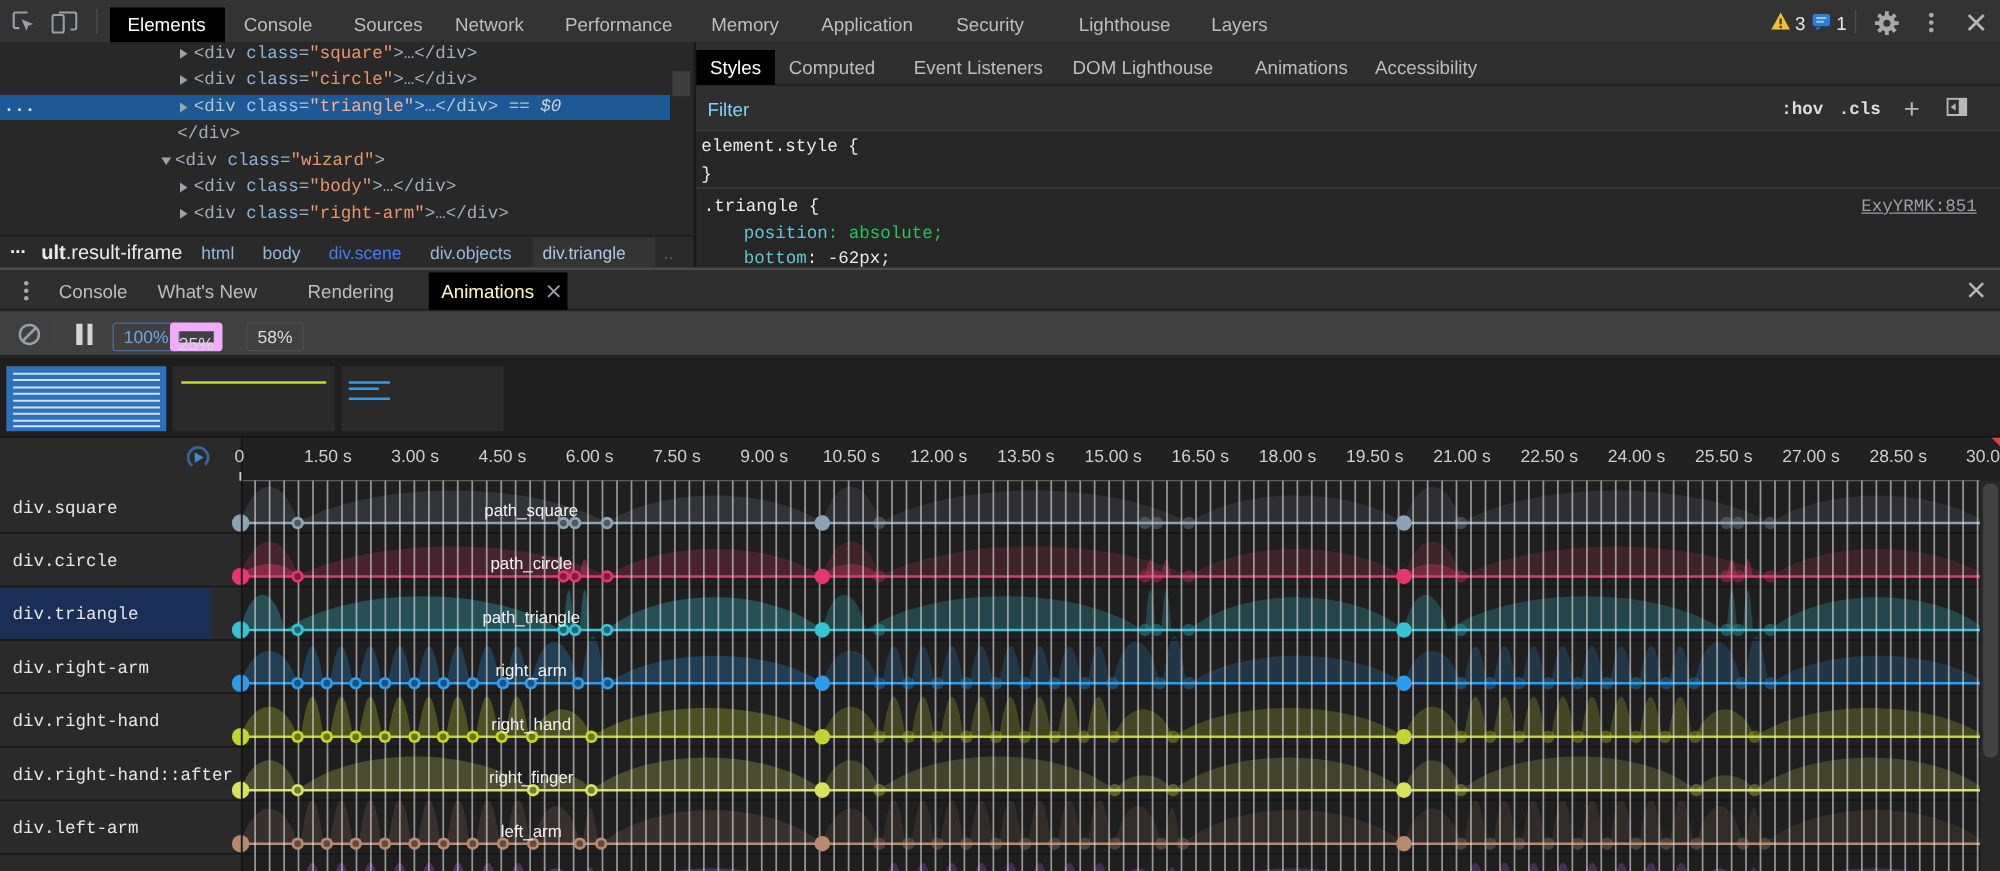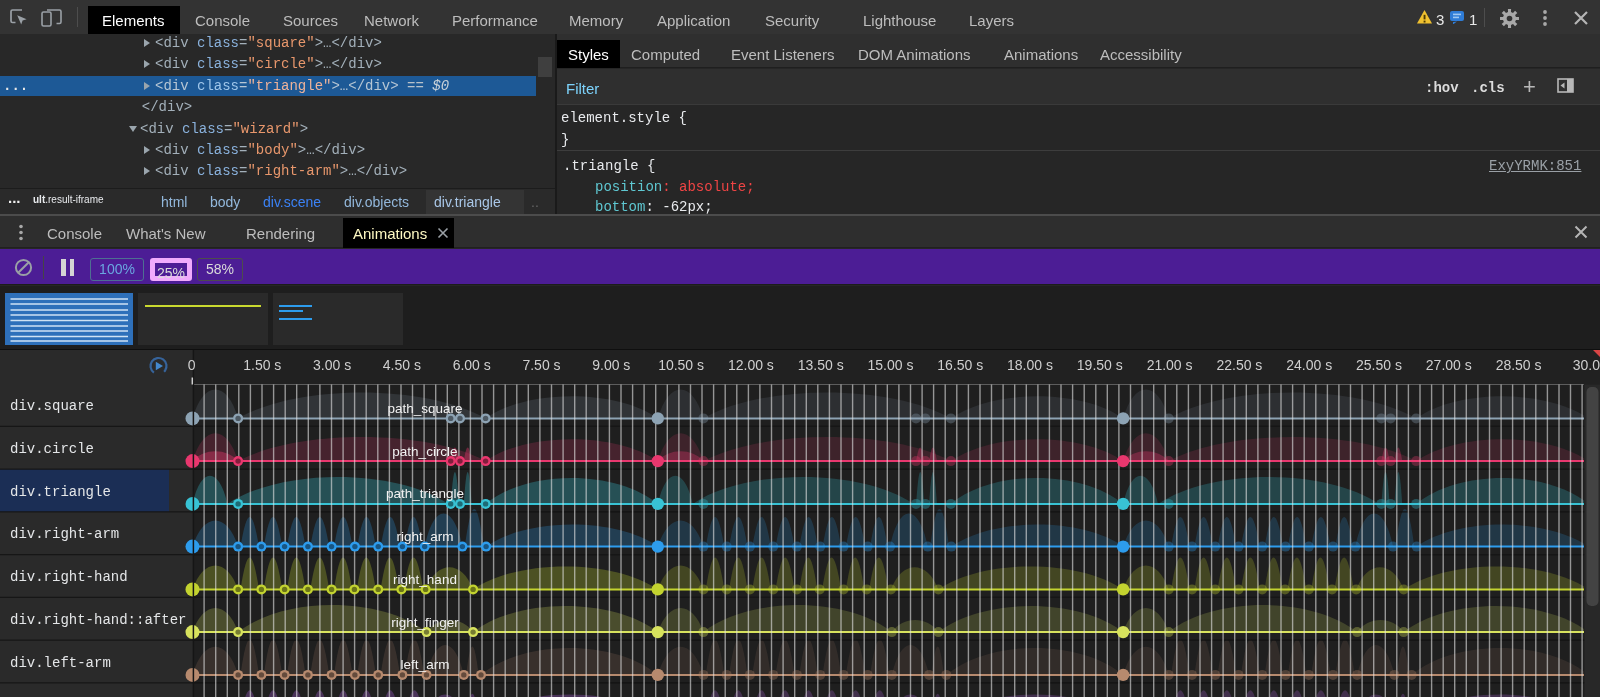--- a/index.html
+++ b/index.html
@@ -73,57 +73,57 @@
 <div style="position:absolute;left:144px;top:111.5px;width:0;height:0;border-left:6px solid #9aa5ad;border-top:4.5px solid transparent;border-bottom:4.5px solid transparent"></div>
     <div style="position:absolute;left:155px;top:107px;height:18px;line-height:18px;font-family:'Liberation Mono',monospace;font-size:14px;white-space:pre"><span style="color:#a3b0ba">&lt;div </span><span style="color:#8ab2dd">class</span><span style="color:#a3b0ba">=</span><span style="color:#e8976c">"body"</span><span style="color:#a3b0ba">&gt;…&lt;/div&gt;</span></div>
 <div style="position:absolute;left:144px;top:132.8px;width:0;height:0;border-left:6px solid #9aa5ad;border-top:4.5px solid transparent;border-bottom:4.5px solid transparent"></div>
     <div style="position:absolute;left:155px;top:128.3px;height:18px;line-height:18px;font-family:'Liberation Mono',monospace;font-size:14px;white-space:pre"><span style="color:#a3b0ba">&lt;div </span><span style="color:#8ab2dd">class</span><span style="color:#a3b0ba">=</span><span style="color:#e8976c">"right-arm"</span><span style="color:#a3b0ba">&gt;…&lt;/div&gt;</span></div>
   <div class="abs" style="left:538px;top:23px;width:14px;height:20px;background:#3f3f3f"></div>
 </div>
 
 <div class="abs" style="left:0;top:188px;width:555px;height:26px;background:#2a2a2a;border-top:1px solid #1c1c1c">
   <div class="abs" style="left:426px;top:1px;width:98px;height:25px;background:#343434"></div>
   <div class="abs" style="left:8px;top:0px;font-size:15px;color:#f0f0f0;font-weight:bold;font-family:'Liberation Sans',sans-serif">...</div>
-  <div class="abs" style="left:33px;top:5px;font-size:10px;color:#e8eaed"><b>ult</b>.result-iframe</div>
+  <div class="abs" style="left:33px;top:5px;font-size:16px;color:#e8eaed"><b>ult</b>.result-iframe</div>
   <div class="abs" style="left:161px;top:5px;font-size:14px;color:#93b8dc">html</div>
   <div class="abs" style="left:210px;top:5px;font-size:14px;color:#93b8dc">body</div>
   <div class="abs" style="left:263px;top:5px;font-size:14px;color:#3b82f6">div.scene</div>
   <div class="abs" style="left:344px;top:5px;font-size:14px;color:#93b8dc">div.objects</div>
   <div class="abs" style="left:434px;top:5px;font-size:14px;color:#a9c7e8">div.triangle</div>
   <div class="abs" style="left:531px;top:5px;font-size:14px;color:#666">..</div>
 </div>
 
 <div class="abs" style="left:555px;top:34px;width:2px;height:181px;background:#1a1a1a"></div>
 
 <div class="abs" style="left:557px;top:34px;width:1043px;height:181px;background:#262626">
   <div class="abs" style="left:0;top:0;width:1043px;height:34px;background:#2f2f2f;border-bottom:1px solid #1f1f1f"></div>
   <div class="abs" style="left:0;top:6px;width:63px;height:28px;background:#000"></div>
   <div class="tab" style="left:11px;top:12px;color:#fff">Styles</div>
   <div class="tab" style="left:74px;top:12px">Computed</div>
   <div class="tab" style="left:174px;top:12px">Event Listeners</div>
-  <div class="tab" style="left:301px;top:12px">DOM Animations</div>
+  <div class="tab" style="left:301px;top:12px">DOM Lighthouse</div>
   <div class="tab" style="left:447px;top:12px">Animations</div>
   <div class="tab" style="left:543px;top:12px">Accessibility</div>
 
   <div class="abs" style="left:0;top:35px;width:1043px;height:36px;background:#2f2f2f;border-bottom:1px solid #3a3a3a"></div>
   <div class="abs" style="left:9px;top:46px;font-size:15px;color:#7dd3fc">Filter</div>
   <div class="abs mono" style="left:868px;top:46px;font-size:14px;color:#dcdcdc;font-weight:bold">:hov</div>
   <div class="abs mono" style="left:914px;top:46px;font-size:14px;color:#dcdcdc;font-weight:bold">.cls</div>
   <div class="abs" style="left:966px;top:40px;font-size:22px;color:#b8b8b8;font-weight:300">+</div>
   <svg class="abs" style="left:1000px;top:44px" width="17" height="15" viewBox="0 0 17 15">
     <rect x="1" y="1" width="15" height="13" fill="none" stroke="#b8b8b8" stroke-width="1.6"></rect>
     <rect x="10" y="1" width="6" height="13" fill="#b8b8b8"></rect>
     <path d="M3.5 7.5 L7.5 4.5 V10.5 Z" fill="#b8b8b8"></path>
   </svg>
 
   <div class="abs mono" style="left:4px;top:76px;font-size:14px;color:#e8eaed">element.style {</div>
   <div class="abs mono" style="left:4px;top:98px;font-size:14px;color:#e8eaed">}</div>
   <div class="abs" style="left:0;top:116px;width:1043px;height:1px;background:#3d3d3d"></div>
   <div class="abs mono" style="left:6px;top:124px;font-size:14px;color:#e8eaed">.triangle {</div>
-  <div class="abs mono" style="left:38px;top:145px;font-size:14px"><span style="color:#5fc8d2">position</span><span style="color:#ef4444">: absolute;</span></div>
+  <div class="abs mono" style="left:38px;top:145px;font-size:14px"><span style="color:#5fc8d2">position</span><span style="color:#22c55e">: absolute;</span></div>
   <div class="abs mono" style="left:38px;top:165px;font-size:14px"><span style="color:#5fc8d2">bottom</span><span style="color:#e8eaed">: -62px;</span></div>
   <div class="abs mono" style="left:932px;top:124px;font-size:14px;color:#9aa0a6;text-decoration:underline">ExyYRMK:851</div>
 </div>
 
 <div class="abs" style="left:0;top:214px;width:1600px;height:2px;background:#4c4c4c"></div>
 
 <div class="abs" style="left:0;top:216px;width:1600px;height:32px;background:#2e2e2e;border-bottom:1px solid #202020">
   <svg class="abs" style="left:17px;top:8px" width="8" height="17" viewBox="0 0 8 17">
     <circle cx="4" cy="2.5" r="1.8" fill="#a8a8a8"></circle>
       <circle cx="4" cy="8.5" r="1.8" fill="#a8a8a8"></circle>
@@ -135,31 +135,31 @@
   <div class="abs" style="left:343px;top:2px;width:111px;height:30px;background:#000"></div>
   <div class="tab" style="left:353px;top:9px;color:#fef9c3">Animations</div>
   <svg class="abs" style="left:437px;top:11px" width="12" height="12" viewBox="0 0 12 12">
     <path d="M1.5 1.5 L10.5 10.5 M10.5 1.5 L1.5 10.5" stroke="#9aa0a6" stroke-width="1.6"></path>
   </svg>
   <svg class="abs" style="left:1574px;top:9px" width="14" height="14" viewBox="0 0 14 14">
     <path d="M1.5 1.5 L12.5 12.5 M12.5 1.5 L1.5 12.5" stroke="#b5b5b5" stroke-width="2"></path>
   </svg>
 </div>
 
-<div class="abs" style="left:0;top:249px;width:1600px;height:36px;background:#4c1d95;border-bottom:1px solid #1c1c1c">
+<div class="abs" style="left:0;top:249px;width:1600px;height:36px;background:#404040;border-bottom:1px solid #1c1c1c">
   <svg class="abs" style="left:14px;top:9px" width="19" height="19" viewBox="0 0 19 19">
     <circle cx="9.5" cy="9.5" r="7.6" fill="none" stroke="#9aa0a6" stroke-width="2"></circle>
     <line x1="4.2" y1="14.8" x2="14.8" y2="4.2" stroke="#9aa0a6" stroke-width="2"></line>
   </svg>
   <div class="abs" style="left:43px;top:7px;width:1px;height:23px;background:#454545"></div>
   <div class="abs" style="left:61px;top:10px;width:4.5px;height:17px;background:#d4d4d4"></div>
   <div class="abs" style="left:69.5px;top:10px;width:4.5px;height:17px;background:#d4d4d4"></div>
   <div class="abs" style="left:90px;top:8.5px;width:54px;height:23px;border:1px solid #4e6f92;border-radius:3px;
        font-size:14px;color:#6aa7e0;text-align:center;line-height:21px">100%</div>
-  <div class="abs" style="left:150px;top:8.5px;width:42px;height:23px;border:5px solid #f0abfc;border-radius:3px;
+  <div class="abs" style="left:136px;top:8.5px;width:42px;height:23px;border:7px solid #f0abfc;border-radius:3px;
        font-size:14px;color:#dadada;text-align:center;line-height:21px">25%</div>
   <div class="abs" style="left:197px;top:8.5px;width:46px;height:23px;border:1px solid #4d4d4d;border-radius:3px;
        font-size:14px;color:#dadada;text-align:center;line-height:21px">58%</div>
 </div>
 
 <div class="abs" style="left:0;top:286px;width:1600px;height:64px;background:#1e1e1e;border-bottom:1px solid #0f0f0f">
   <div class="abs" style="left:5px;top:6.5px;width:128px;height:52px;background:#2e70ba">
     <svg width="128" height="52" viewBox="0 0 128 52">
       <g stroke="#cfe2f4" stroke-width="1.6">
         <line x1="5.5" y1="6" x2="123" y2="6"></line>

